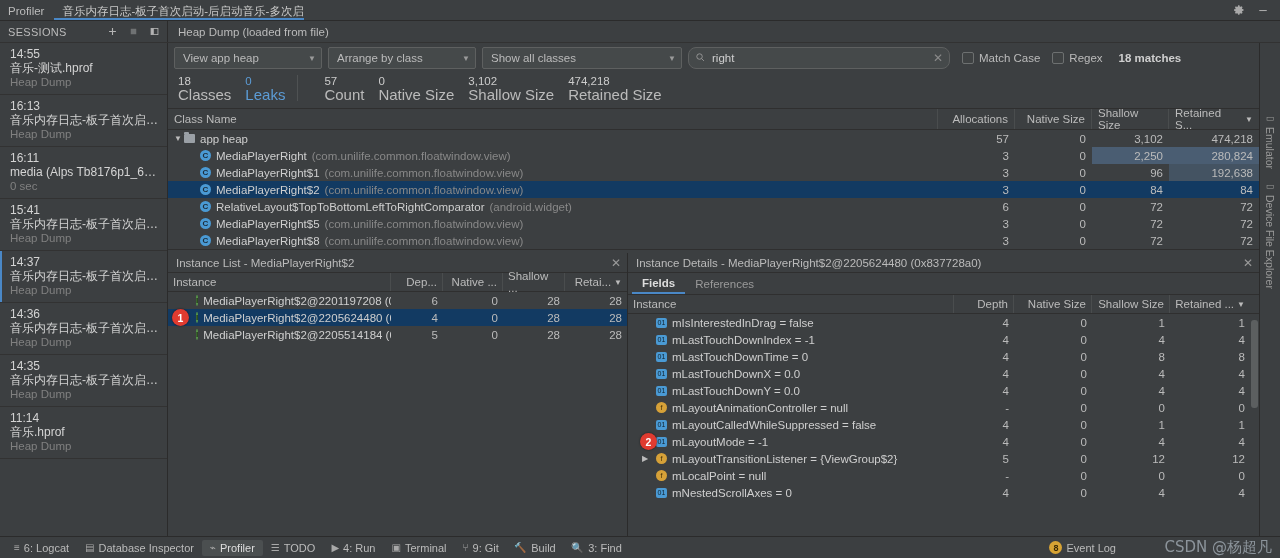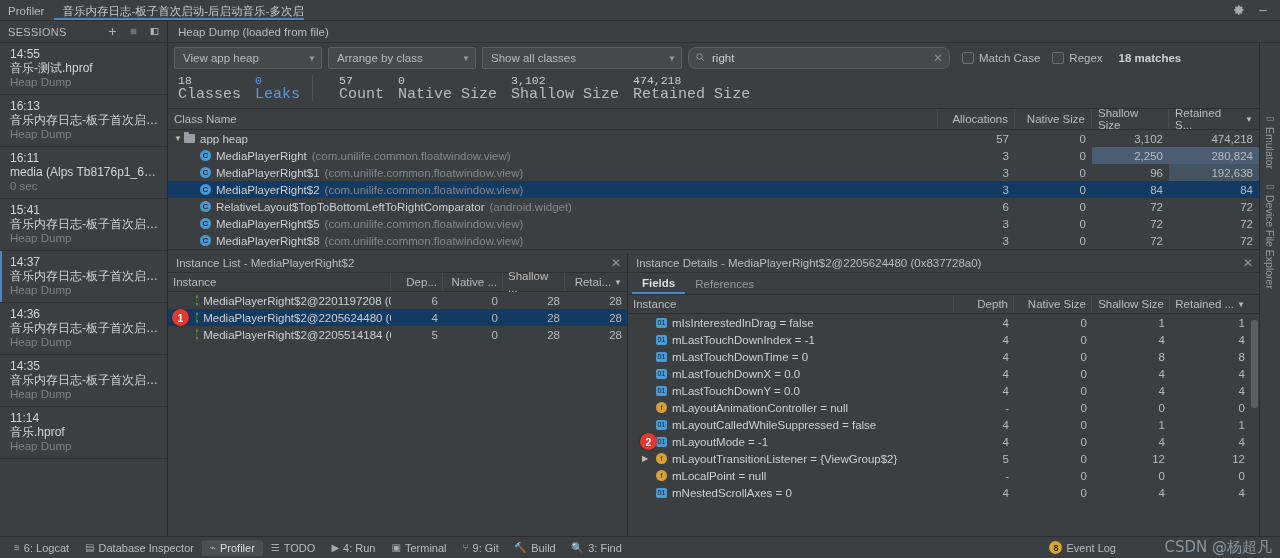--- a/index.html
+++ b/index.html
@@ -79,21 +79,21 @@
     padding: 0 6px; gap: 6px; color: #d8d8d8;
   }
   .search .magn { color: #9a9a9a; font-size: 11px; }
   .search .val { flex: 1; font-size: 11.5px; color: #d0d0d0; }
   .search .clear { color: #8a8a8a; font-size: 12px; }
   .chk { display: flex; align-items: center; gap: 5px; color: #bbbbbb; font-size: 11.5px; margin-left: 6px;}
   .chkbox { width: 12px; height: 12px; border: 1px solid #6d7070; background: #3f4243; border-radius: 2px; }
   .matches { font-weight: bold; color: #cfcfcf; font-size: 11.5px; margin-left: 10px; white-space: nowrap;}
 
   
-  .stats { display: flex; align-items: flex-start; padding: 2px 8px 6px 10px; gap: 0; font-family: Liberation Mono, monospace; }
+  .stats { display: flex; align-items: flex-start; padding: 2px 8px 6px 10px; gap: 0; }
   .stat { display: flex; flex-direction: column; line-height: 14px; }
   .stat .v { font-size: 11.5px; color: #cccccc; }
   .stat .l { font-size: 15px; color: #bbbbbb; }
   .stat.link .v, .stat.link .l { color: #5c9cd6; }
   .stat-sep { width: 1px; background: #4f5253; align-self: stretch; margin: 1px 12px 1px 12px; }
 
   
   .classtable { border-top: 1px solid #2f2f2f; display: flex; flex-direction: column; flex: 0 0 auto; }
   .ct-head { display: flex; height: 21px; background: #3c3f41; border-bottom: 1px solid #2f2f2f; align-items: center; }
   .ct-head .cell { font-size: 11.5px; color: #bbbbbb; padding: 0 6px; border-right: 1px solid #4a4d4e; height: 100%; display: flex; align-items: center; }

